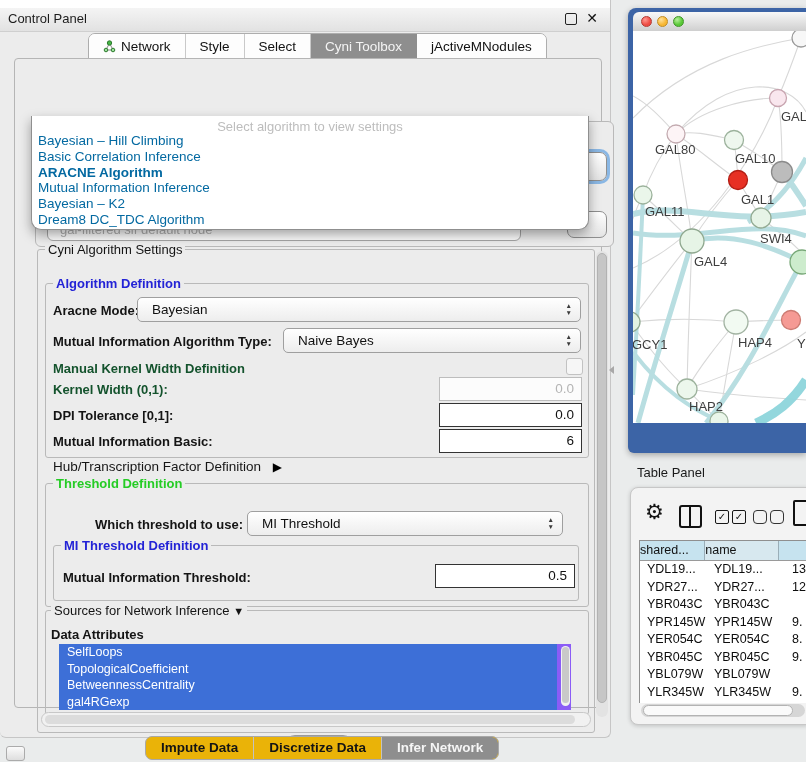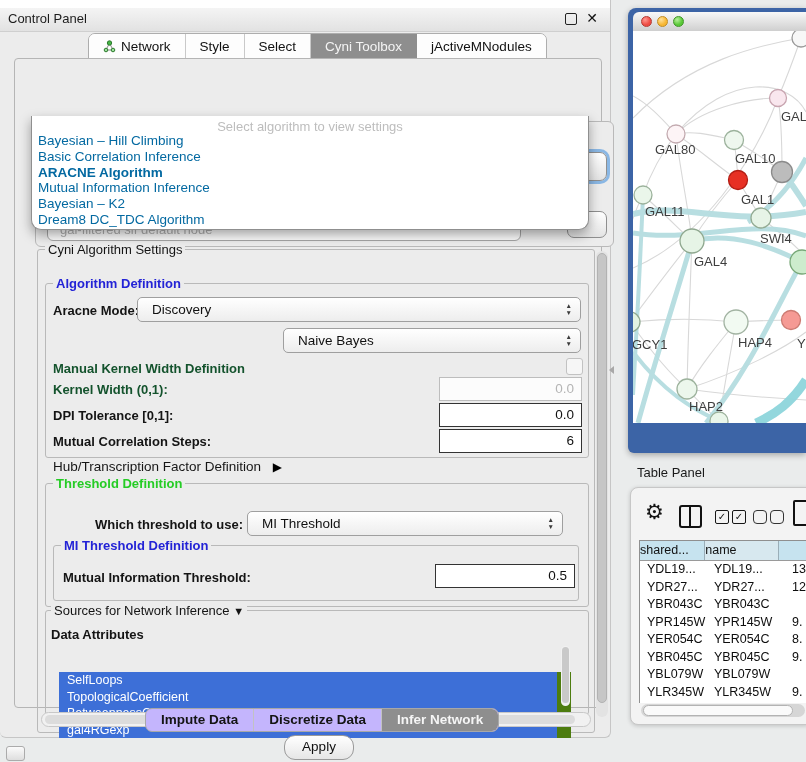--- a/index.html
+++ b/index.html
@@ -59,33 +59,33 @@
   .field{position:absolute;height:24px;background:#ffffff;border:1.5px solid #333;box-sizing:border-box;}
   .field .fval{position:absolute;right:7px;top:0;line-height:21px;font-size:13.5px;color:#111;}
   .field.disabled{border:1px solid #bdbdbd;background:#fcfcfc;}
   .field.disabled .fval{color:#b5b5b5;line-height:22px;}
 
   .checkbox{position:absolute;width:15px;height:15px;border:1px solid #c2c2c2;border-radius:3px;background:#f6f6f6;}
 
   .hub-row{position:absolute;left:38px;top:400px;font-size:13.5px;color:#161616;}
   .hub-arrow{font-size:12px;margin-left:8px;color:#000;}
 
-  .attr-list{position:absolute;left:44px;top:585px;width:512px;height:66px;background:#4d7c0f;overflow:hidden;margin-top:28px;}
+  .attr-list{position:absolute;left:44px;top:585px;width:512px;height:66px;background:#8b5cf6;overflow:hidden;}
   .attr-item{height:16.5px;line-height:16.5px;font-size:12.5px;color:#fff;background:var(--sel-blue,#3d6fd7);padding-left:8px;width:498px;box-sizing:border-box;}
   .attr-scroll{position:absolute;right:1px;top:2px;width:9px;height:60px;background:#f1f1f1;border-radius:5px;}
   .attr-scroll-thumb{position:absolute;left:1px;top:1px;width:7px;height:56px;background:#c9c9c9;border-radius:4px;}
 
   .hbar{position:absolute;left:26px;top:653px;width:550px;height:15px;border:1px solid #c8c8c8;border-radius:8px;background:#f1f1f1;box-sizing:border-box;}
   .hbar-thumb{position:absolute;left:3px;top:2px;width:530px;height:9px;background:#dcdcdc;border-radius:5px;}
 
   .apply-btn{position:absolute;left:269px;top:676px;width:68px;height:23px;border:1px solid #9a9a9a;border-radius:11px;
     background:linear-gradient(#ffffff,#e6e6e6);font-size:13.5px;color:#111;text-align:center;line-height:21px;}
 
-  .bottom-tabs{position:absolute;left:145px;top:708px;height:22px;display:flex;
-    background:#c4b5fd;border:1px solid #a8a8a8;border-radius:7px;overflow:hidden;}
+  .bottom-tabs{position:absolute;left:145px;top:736px;height:22px;display:flex;
+    background:#eab308;border:1px solid #a8a8a8;border-radius:7px;overflow:hidden;}
   .btab{padding:0 15px;font-size:13.5px;font-weight:bold;color:#141414;line-height:21px;border-right:1px solid #c2c2c2;white-space:nowrap;}
   .btab:last-child{border-right:none;}
   .btab.sel{background:var(--tab-gray,#8e8e8e);color:#f5f5f5;border-radius:0 6px 6px 0;border-right-color:var(--tab-gray,#8e8e8e);}
 
   
   .dropdown{position:absolute;left:16px;top:57px;width:556px;height:113px;background:#ffffff;
     border:1px solid #8f8f8f;border-top:none;border-radius:0 0 10px 10px;
     box-shadow:0 5px 12px rgba(0,0,0,.35);}
   .dd-placeholder{position:absolute;left:0;top:3px;width:100%;text-align:center;font-size:13px;color:#bdbdbd;}
   .dd-items{position:absolute;left:4px;top:17px;right:4px;}
@@ -182,27 +182,28 @@
     <span class="fs-title" style="left:30px;top:183px;color:#141414;">Cyni Algorithm Settings</span>
     <div class="vscroll">
         <div class="vscroll-thumb"></div>
       </div>
 
     <div class="fs" style="left:30px;top:224px;width:542px;height:173px;"></div>
     <span class="fs-title" style="left:38px;top:217px;color:var(--title-blue,#2323d6);font-weight:bold;">Algorithm Definition</span>
 
     <span class="lbl" style="left:38px;top:244px;">Aracne Mode:</span>
     <div class="combo" style="left:122px;top:238px;width:444px;">
-      <span class="val">Discovery</span>
+      <span class="val">Bayesian</span>
       <span class="arrows">
           <span>▲</span>
           <span>▼</span>
         </span>
     </div>
 
+    <span class="lbl" style="left:38px;top:275px;">Mutual Information Algorithm Type:</span>
     <div class="combo" style="left:268px;top:269px;width:298px;">
       <span class="val">Naive Bayes</span>
       <span class="arrows">
           <span>▲</span>
           <span>▼</span>
         </span>
     </div>
 
     <span class="lbl disabled" style="left:38px;top:302px;">Manual Kernel Width Definition</span>
     <span class="checkbox" style="left:551px;top:299px;"></span>
@@ -210,21 +211,21 @@
     <span class="lbl disabled" style="left:38px;top:323px;">Kernel Width (0,1):</span>
     <div class="field disabled" style="left:424px;top:318px;width:143px;">
       <span class="fval">0.0</span>
     </div>
 
     <span class="lbl" style="left:38px;top:349px;">DPI Tolerance [0,1]:</span>
     <div class="field" style="left:424px;top:344px;width:143px;">
       <span class="fval">0.0</span>
     </div>
 
-    <span class="lbl" style="left:38px;top:375px;">Mutual Correlation Steps:</span>
+    <span class="lbl" style="left:38px;top:375px;">Mutual Information Basic:</span>
     <div class="field" style="left:424px;top:370px;width:143px;">
       <span class="fval">6</span>
     </div>
 
     <div class="hub-row">
       <span>Hub/Transcription Factor Definition</span>
       <span class="hub-arrow">▶</span>
     </div>
 
     <div class="fs" style="left:30px;top:424px;width:542px;height:122px;"></div>

